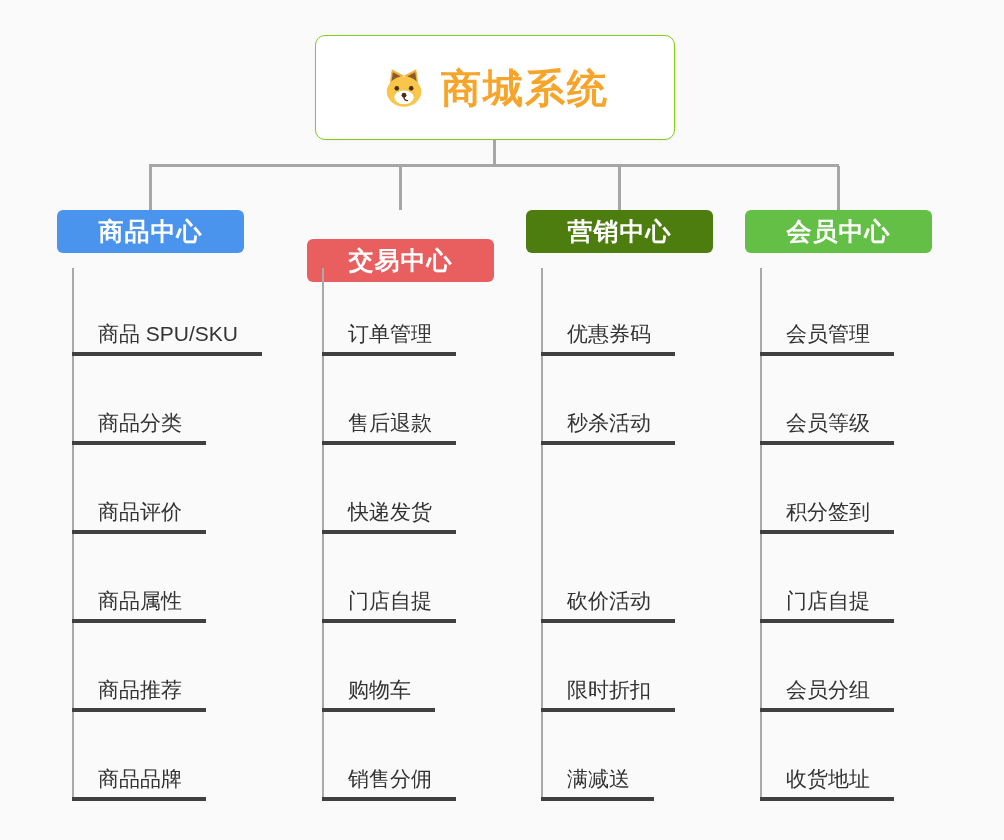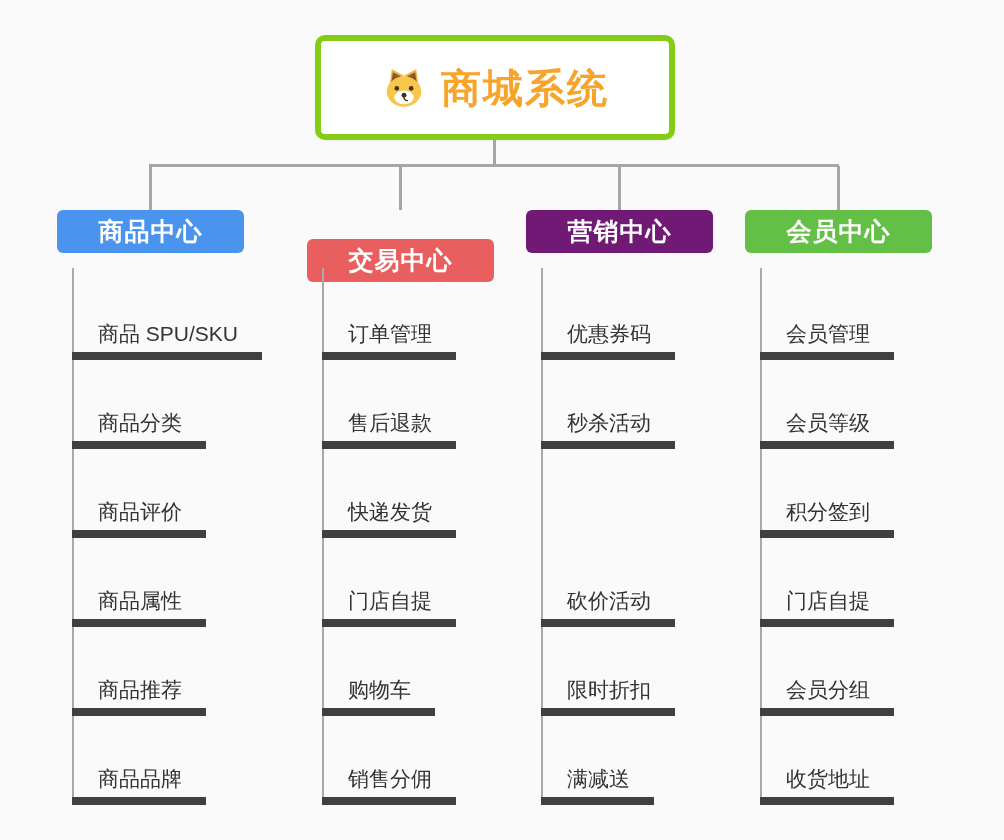--- a/index.html
+++ b/index.html
@@ -7,21 +7,21 @@
     width:1004px;height:840px;
     background:#fafafa;
     font-family:"Liberation Sans","DejaVu Sans",sans-serif;
     overflow:hidden;
   }
   .stage{position:relative;width:1004px;height:840px;}
 
   
   .root-node{
     position:absolute;left:315px;top:35px;width:360px;height:105px;
-    background:#ffffff;border:6px solid #84cc16;border-radius:10px;
+    background:#ffffff;border:1px solid #84cc16;border-radius:10px;
     box-shadow:0 1px 3px rgba(0,0,0,0.04);
     display:flex;align-items:center;justify-content:center;gap:14px;
     box-sizing:border-box;
   }
   .root-title{
     font-size:40px;font-weight:bold;color:#f7a42a;letter-spacing:2px;
     line-height:1;
   }
   .dog-icon{width:46px;height:46px;display:block;}
 
@@ -45,21 +45,21 @@
   }
 
   .trunk{
     position:absolute;left:15px;top:58px;width:2px;height:529px;
     background:#a9a9a9;
   }
 
   .child-item{
     position:absolute;left:15px;height:32px;line-height:32px;
     padding:0 24px 2px 26px;
-    border-bottom:8px solid #404040;
+    border-bottom:4px solid #404040;
     font-size:21px;color:#333333;white-space:nowrap;
   }
   .row-1{top:108px;} .row-2{top:197px;} .row-3{top:286px;}
   .row-4{top:375px;} .row-5{top:464px;} .row-6{top:553px;}
 </style>
 </head>
 <body>
 
 <div class="stage">
 
@@ -106,21 +106,21 @@
     <div class="trunk"></div>
     <div class="child-item row-1">订单管理</div>
     <div class="child-item row-2">售后退款</div>
     <div class="child-item row-3">快递发货</div>
     <div class="child-item row-4">门店自提</div>
     <div class="child-item row-5">购物车</div>
     <div class="child-item row-6">销售分佣</div>
   </div>
 
   <div class="column col-3">
-    <div class="branch-box" style="background: #701a75; text-align: center;">
+    <div class="branch-box" style="background: #4d7c0f; text-align: center;">
       <span>营销中心</span>
     </div>
     <div class="trunk"></div>
     <div class="child-item row-1">优惠券码</div>
     <div class="child-item row-2">秒杀活动</div>
     <div class="child-item row-4">砍价活动</div>
     <div class="child-item row-5">限时折扣</div>
     <div class="child-item row-6">满减送</div>
   </div>
 

